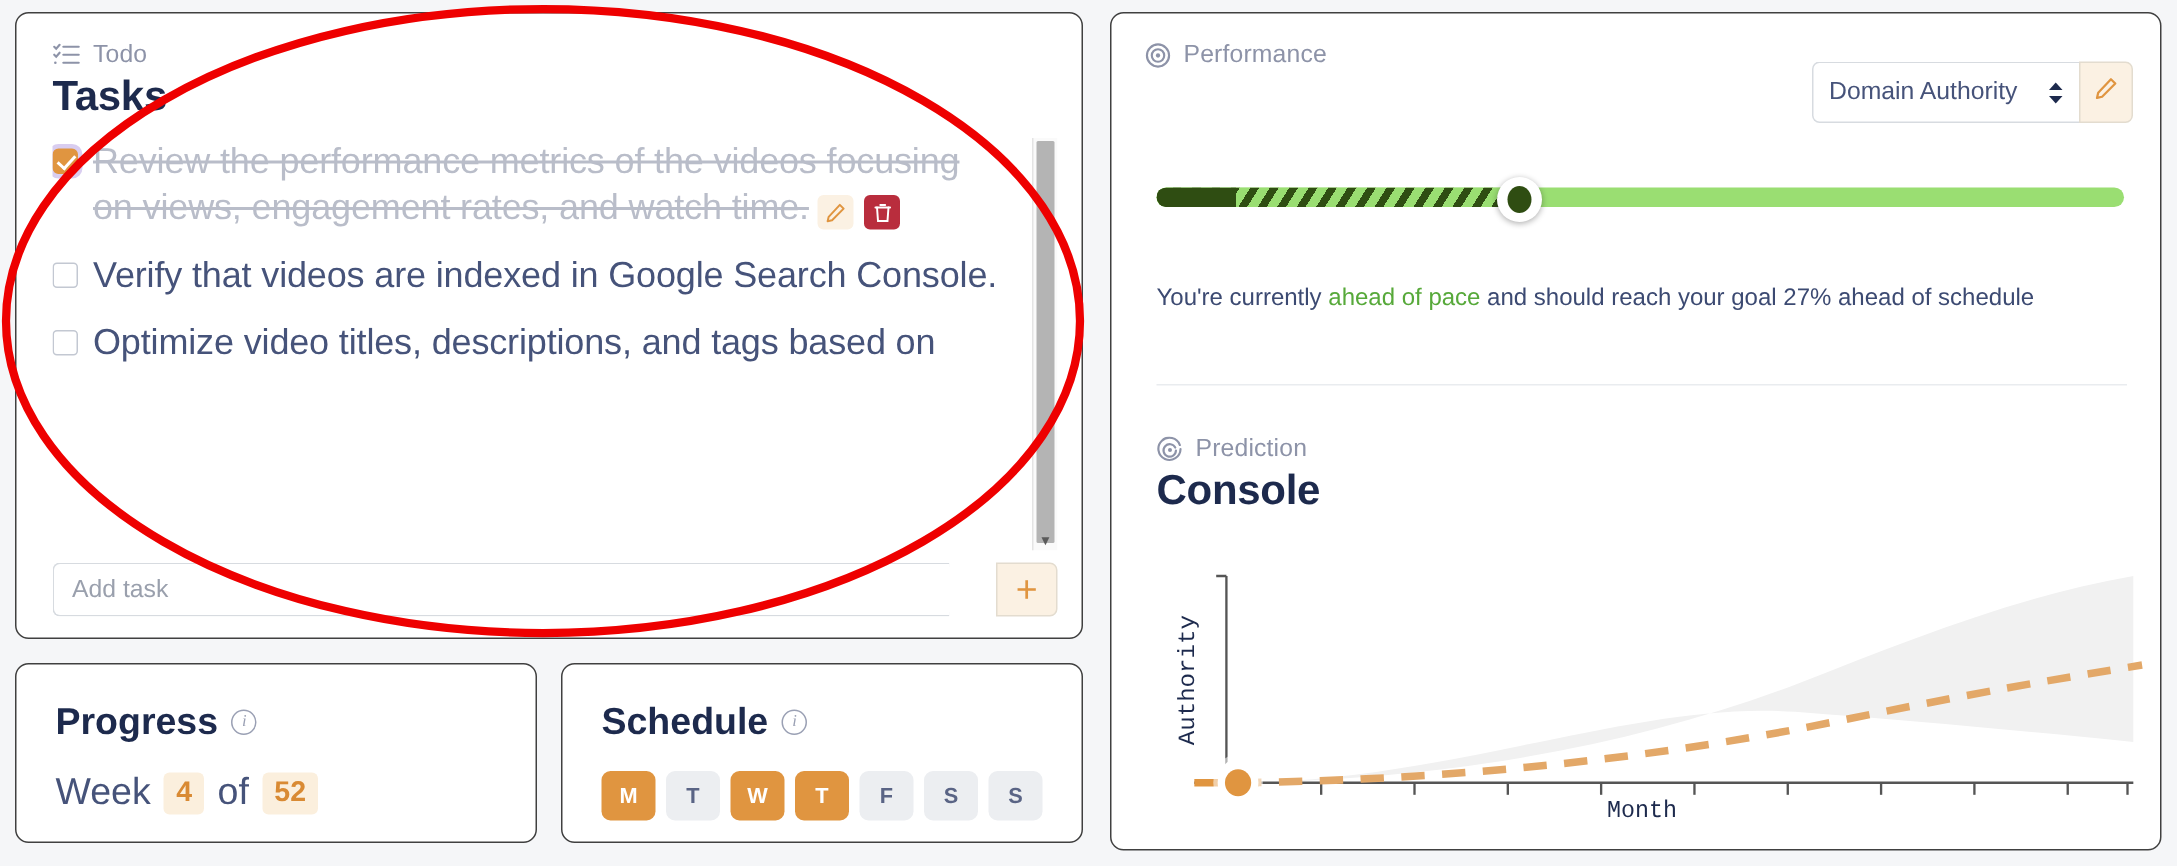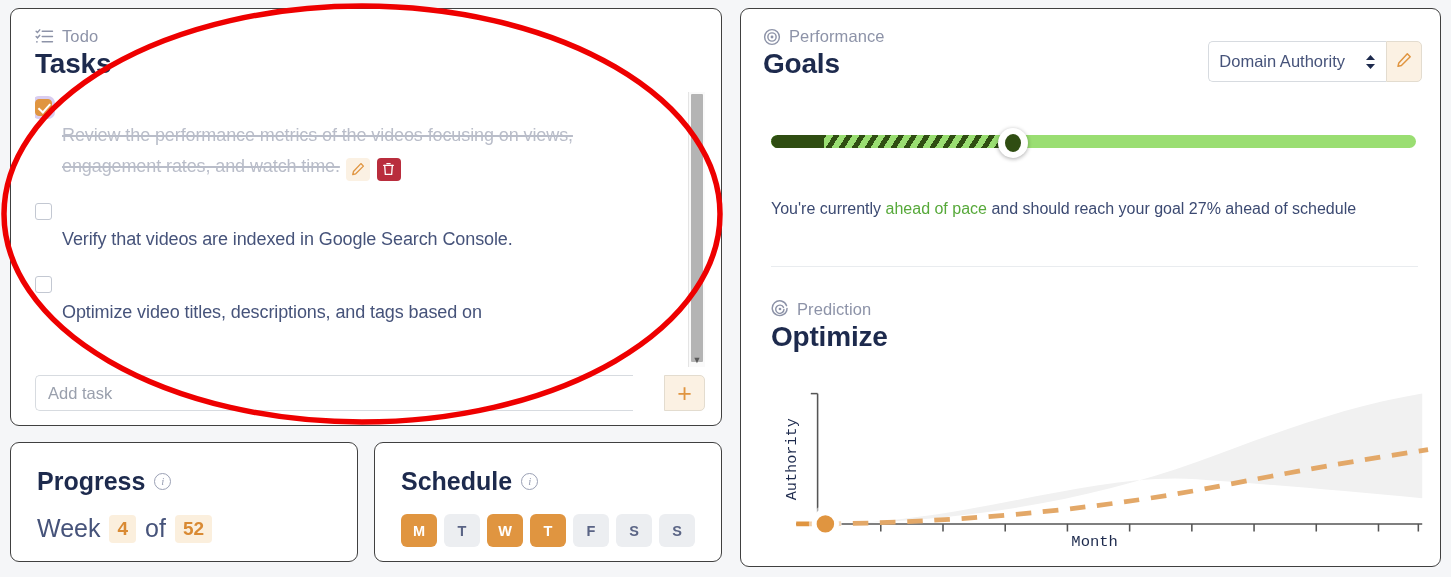--- a/index.html
+++ b/index.html
@@ -99,25 +99,24 @@
     content: "";
     position: absolute;
     left: 4.5px; top: 1px;
     width: 5px; height: 9.5px;
     border: solid #fff;
     border-width: 0 2.2px 2.2px 0;
     transform: rotate(42deg);
   }
 
   .task-text {
-    font-size: 18px;
+    font-size: 24px;
     line-height: 31px;
     color: #46537a;
     letter-spacing: -.1px;
-    margin-top: 28px;
   }
   .task-row.done .task-text {
     color: #b9bdc9;
     text-decoration: line-through;
     text-decoration-thickness: 1.6px;
   }
 
   .row-actions {
     display: inline-flex;
     gap: 7px;
@@ -483,21 +482,20 @@
         <div class="eyebrow">
           <span>
             <svg width="18" height="18" viewBox="0 0 20 20" fill="none" stroke="#8d93a8" stroke-width="1.6">
               <circle cx="10" cy="10" r="8.2"></circle>
               <circle cx="10" cy="10" r="4.6"></circle>
               <circle cx="10" cy="10" r="1.6" fill="#8d93a8" stroke="none"></circle>
             </svg>
           </span>
           <span>Performance</span>
         </div>
-        <div class="card-title">Goals</div>
       </div>
 
       <div class="goal-select-wrap">
         <div class="goal-select">
           <span>Domain Authority</span>
           <span class="updown">
             <svg width="11" height="16" viewBox="0 0 11 16" fill="#1d2a4d">
               <path d="M5.5 1 L10 6 H1 Z"></path>
               <path d="M5.5 15 L10 10 H1 Z"></path>
             </svg>
@@ -529,21 +527,21 @@
       <div class="eyebrow">
         <span>
           <svg width="18" height="18" viewBox="0 0 20 20" fill="none" stroke="#8d93a8" stroke-width="1.6" stroke-linecap="round">
             <path d="M17.3 6.3 A8.2 8.2 0 1 0 17.8 9.3"></path>
             <path d="M13.9 8.2 A4.6 4.6 0 1 0 14.4 10.4"></path>
             <circle cx="10" cy="10" r="1.5" fill="#8d93a8" stroke="none"></circle>
           </svg>
         </span>
         <span>Prediction</span>
       </div>
-      <div class="card-title">Optimize</div>
+      <div class="card-title">Console</div>
     </div>
 
     <svg class="chart" viewBox="0 0 680 175" preserveAspectRatio="none">
 
       <path fill="#f1f1f1" stroke="none" d="M 50,145 C 200,144 330,120 440,80 C 520,50 590,22 672,8
                L 672,118 C 590,110 520,104 440,98 C 330,90 200,146 50,145 Z"></path>
 
       <line x1="50" y1="8" x2="50" y2="145" stroke="#555" stroke-width="1.6"></line>
 
       <line x1="28" y1="145" x2="672" y2="145" stroke="#555" stroke-width="1.6"></line>

